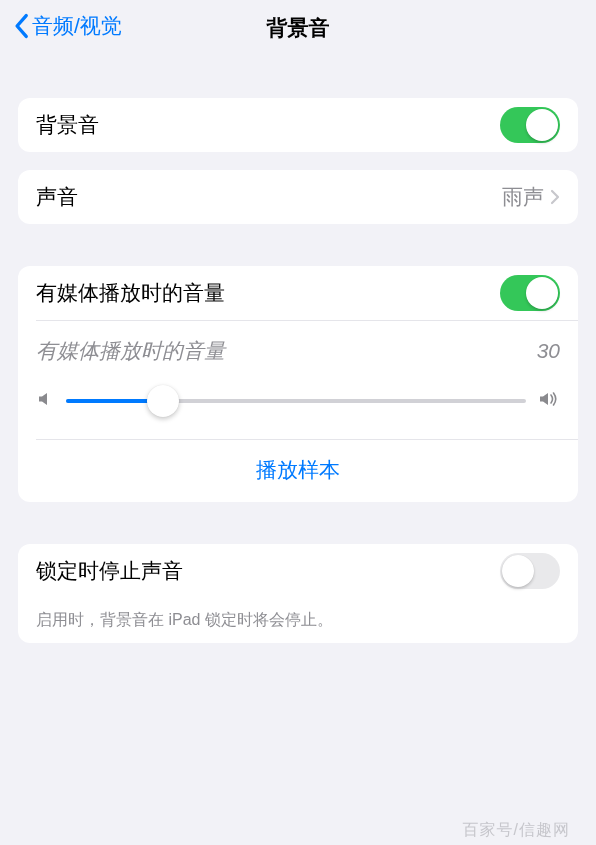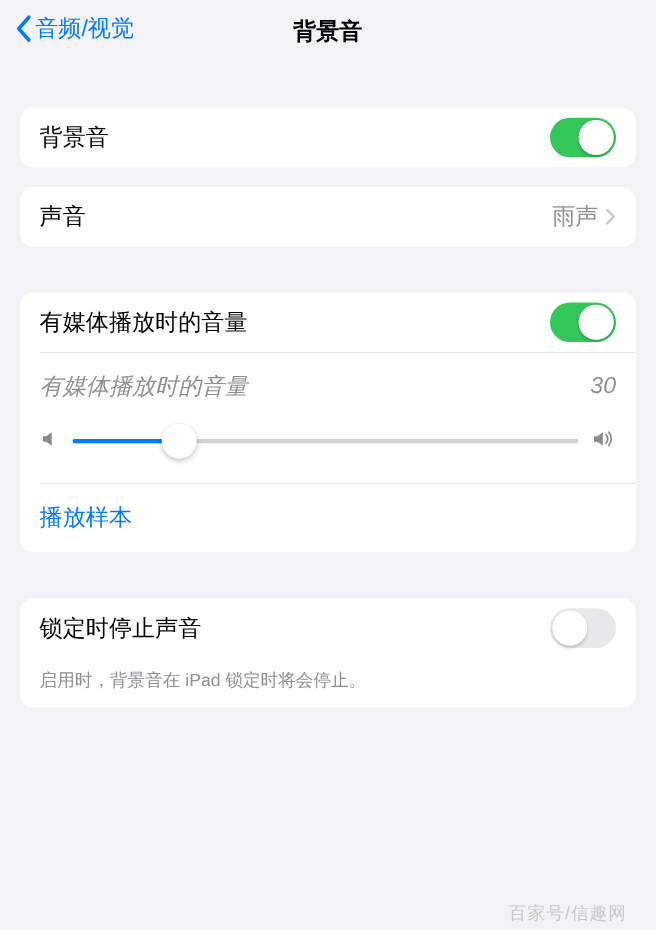--- a/index.html
+++ b/index.html
@@ -187,20 +187,21 @@
       top: 50%;
       transform: translate(-50%, -50%);
     }
     .divider {
       height: 1px;
       background: #e5e5ea;
       margin-left: 18px;
     }
     .link-row {
       padding: 16px 18px 18px;
+      text-align: center;
     }
     .link {
       font-size: 21px;
       color: #007aff;
     }
     .watermark {
       position: absolute;
       bottom: 4px;
       right: 26px;
       font-size: 16px;

